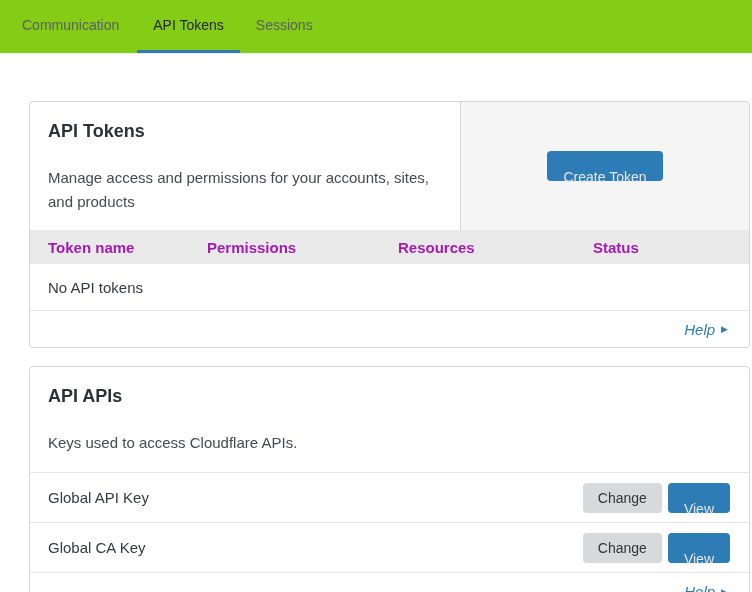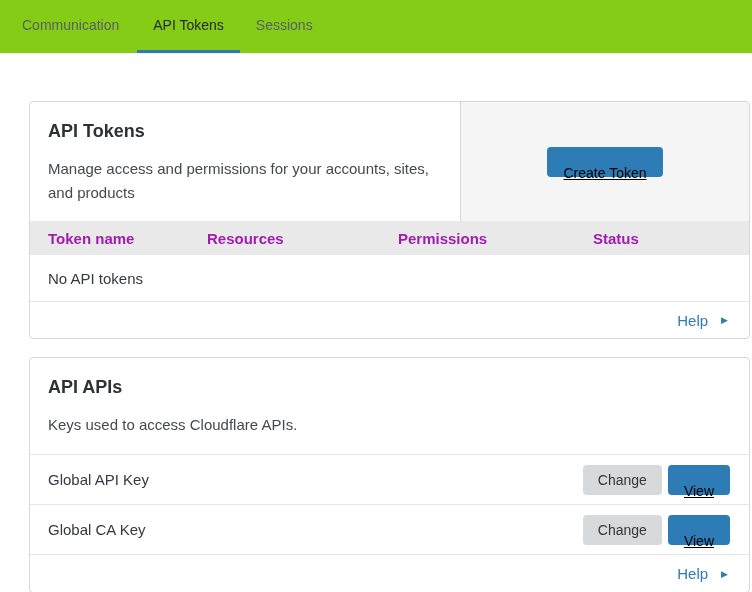--- a/index.html
+++ b/index.html
@@ -54,21 +54,21 @@
     width: 430px;
     padding: 19px 18px 16px;
   }
   .card-title {
     margin: 0;
     font-size: 18px;
     font-weight: 700;
     color: #2e3135;
   }
   .card-desc {
-    margin: 15px 0 0;
+    margin: 24px 0 0;
     font-size: 15px;
     line-height: 24px;
     color: #46494e;
   }
   .split-right {
     flex: 1;
     background: #f5f5f6;
     border-left: 1px solid #d5d6d8;
     border-radius: 0 3px 0 0;
     display: flex;
@@ -80,23 +80,22 @@
     font-family: inherit;
     font-size: 14px;
     height: 30px;
     border: none;
     border-radius: 4px;
     cursor: pointer;
     line-height: 28px;
   }
   .btn-primary {
     background: #2e7cb5;
-    color: #000000;
+    color: #e5e5e5;
     padding: 12px 16px;
-    text-decoration: underline;
   }
   .btn-secondary {
     background: #d8d9da;
     color: #323539;
     padding: 0 15px;
     margin-right: 6px;
   }
 
   
   .table-header {
@@ -123,25 +122,26 @@
   .card-footer {
     height: 36px;
     display: flex;
     align-items: center;
     justify-content: flex-end;
     padding-right: 21px;
   }
   .help-link {
     display: inline-flex;
     align-items: center;
-    gap: 13px;
+    gap: 6px;
     color: #2e7cb5;
     font-size: 15px;
     text-decoration: none;
     cursor: pointer;
+    font-style: italic;
   }
   .help-arrow {
     font-size: 9px;
     line-height: 1;
     margin-top: 1px;
   }
 
   
   .card-header {
     padding: 19px 18px 17px;
@@ -176,22 +176,22 @@
         <h2 class="card-title">API Tokens</h2>
         <p class="card-desc">Manage access and permissions for your accounts, sites, and products</p>
       </div>
       <div class="split-right">
         <button class="btn btn-primary">Create Token</button>
       </div>
     </div>
 
     <div class="table-header">
       <span>Token name</span>
+      <span>Permissions</span>
       <span>Resources</span>
-      <span>Permissions</span>
       <span>Status</span>
     </div>
 
     <div class="empty-row">
       <span>No API tokens</span>
     </div>
 
     <div class="card-footer">
       <a class="help-link">
         <span>Help</span>

